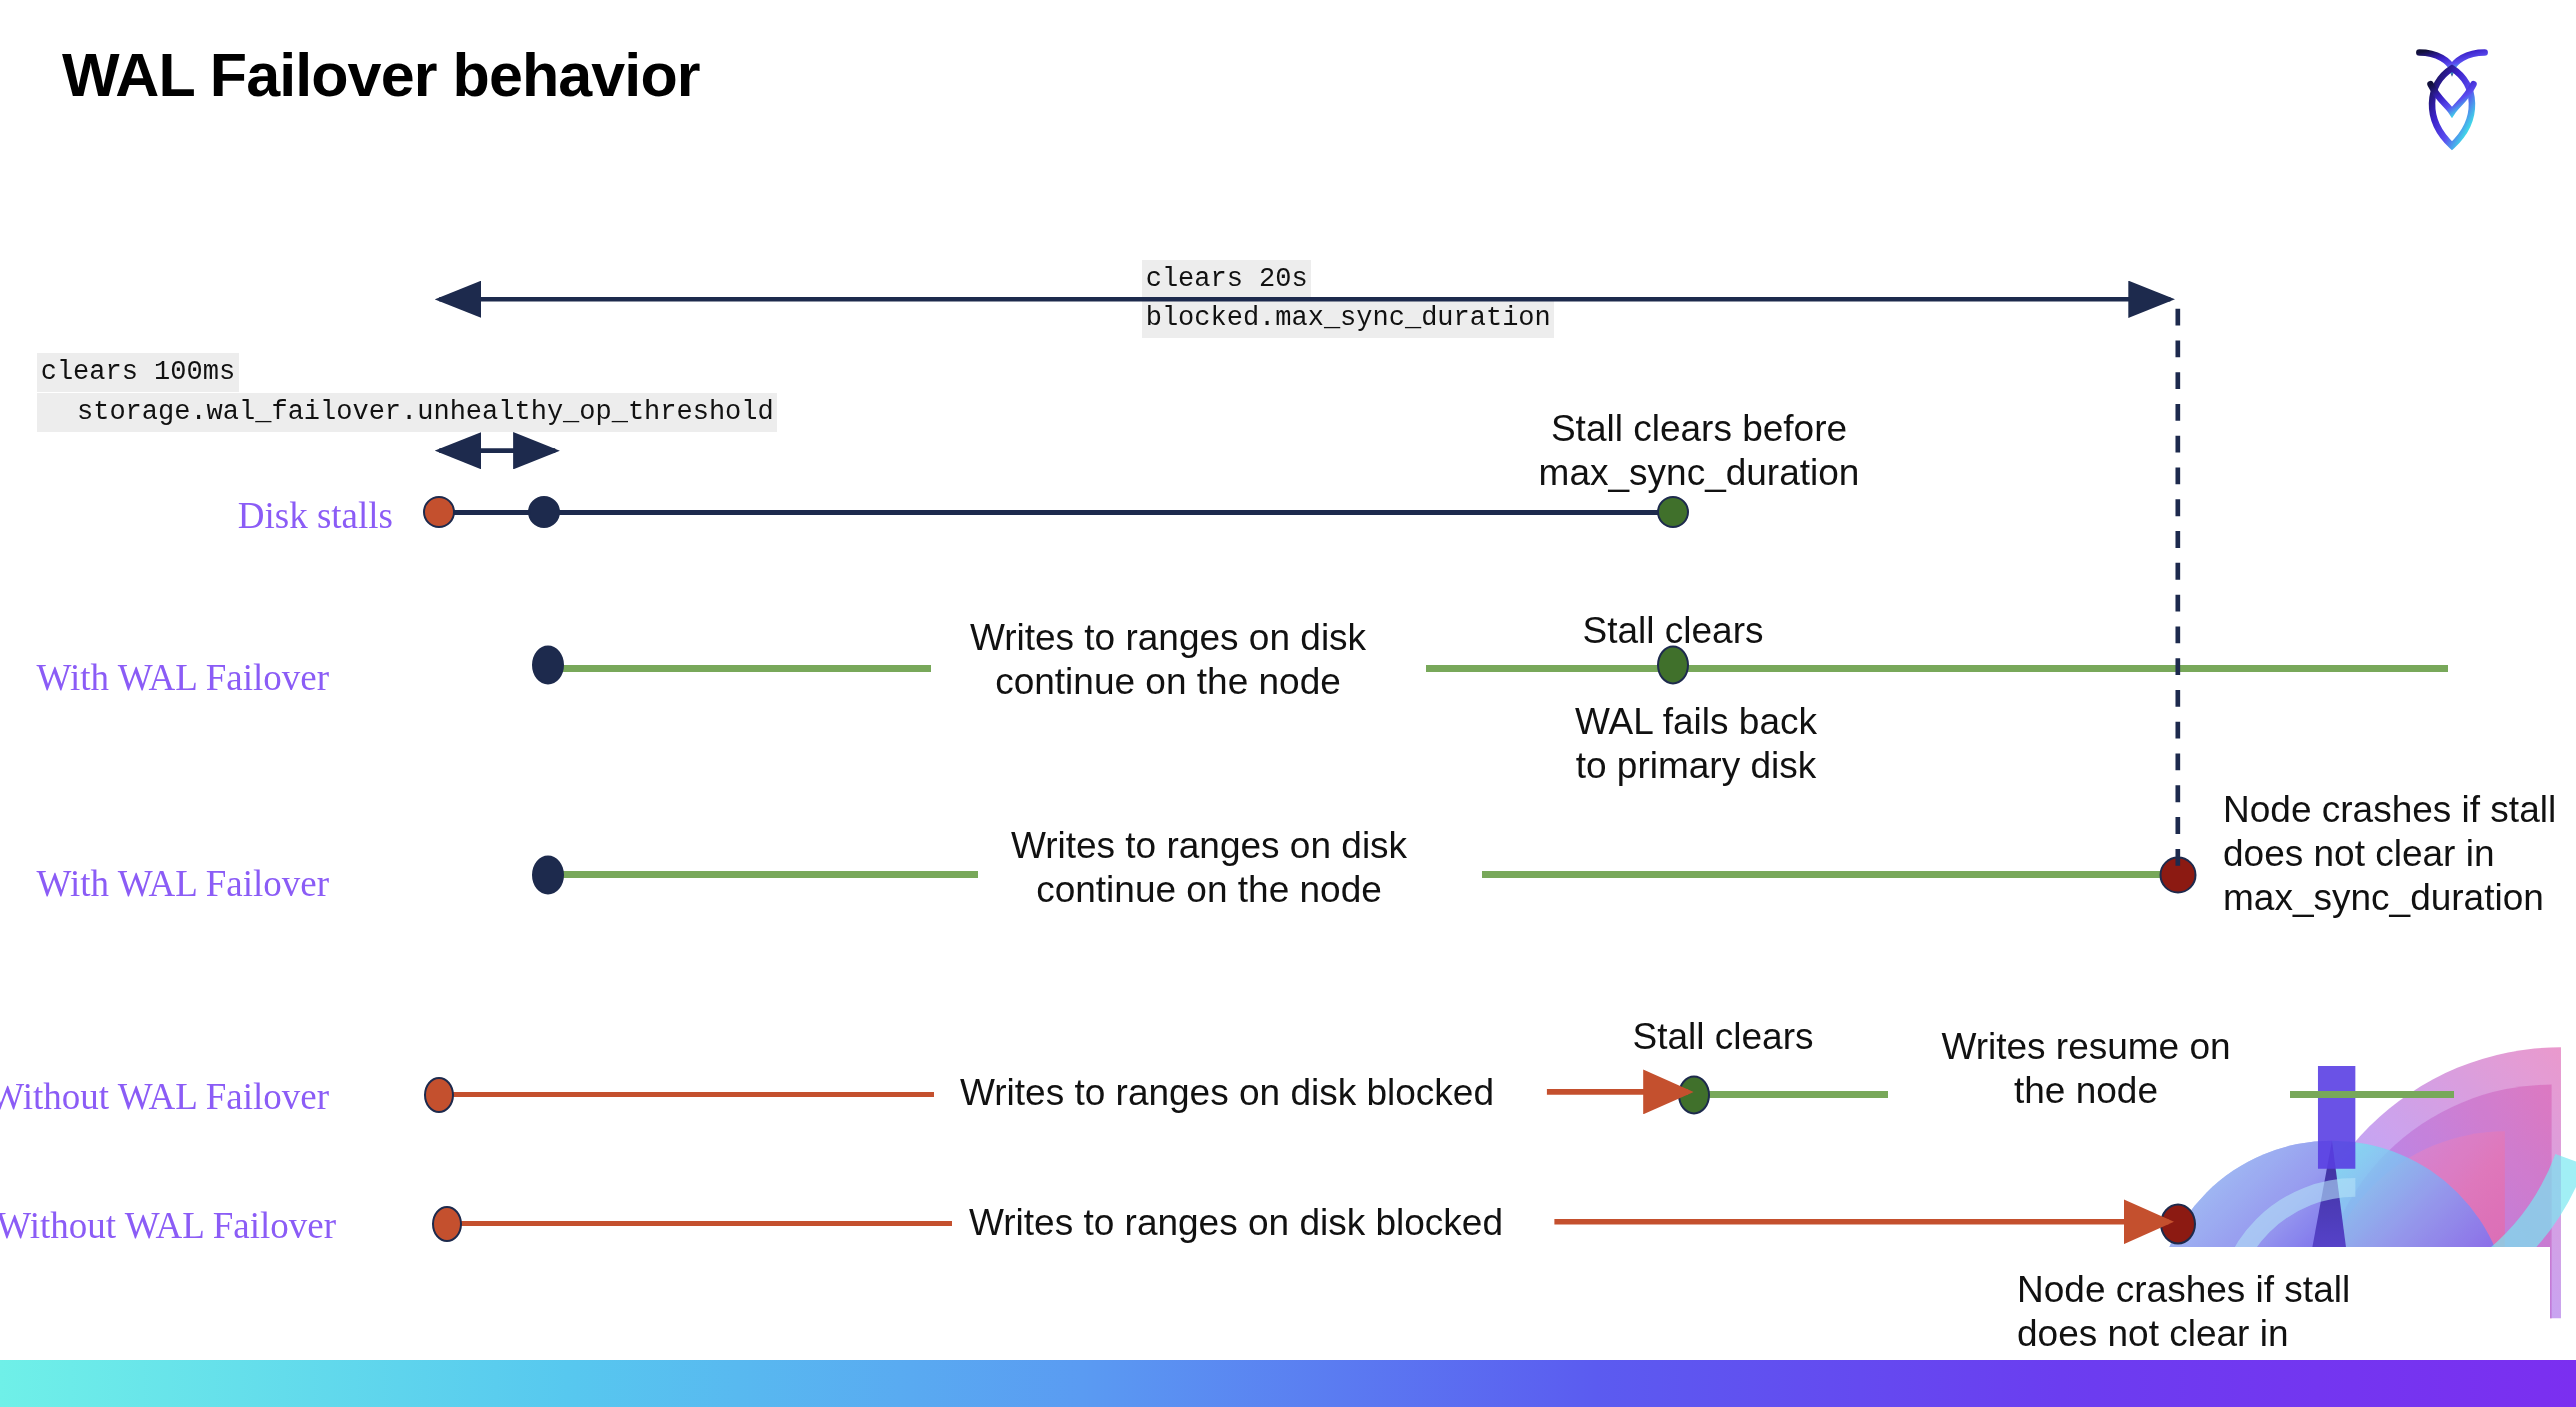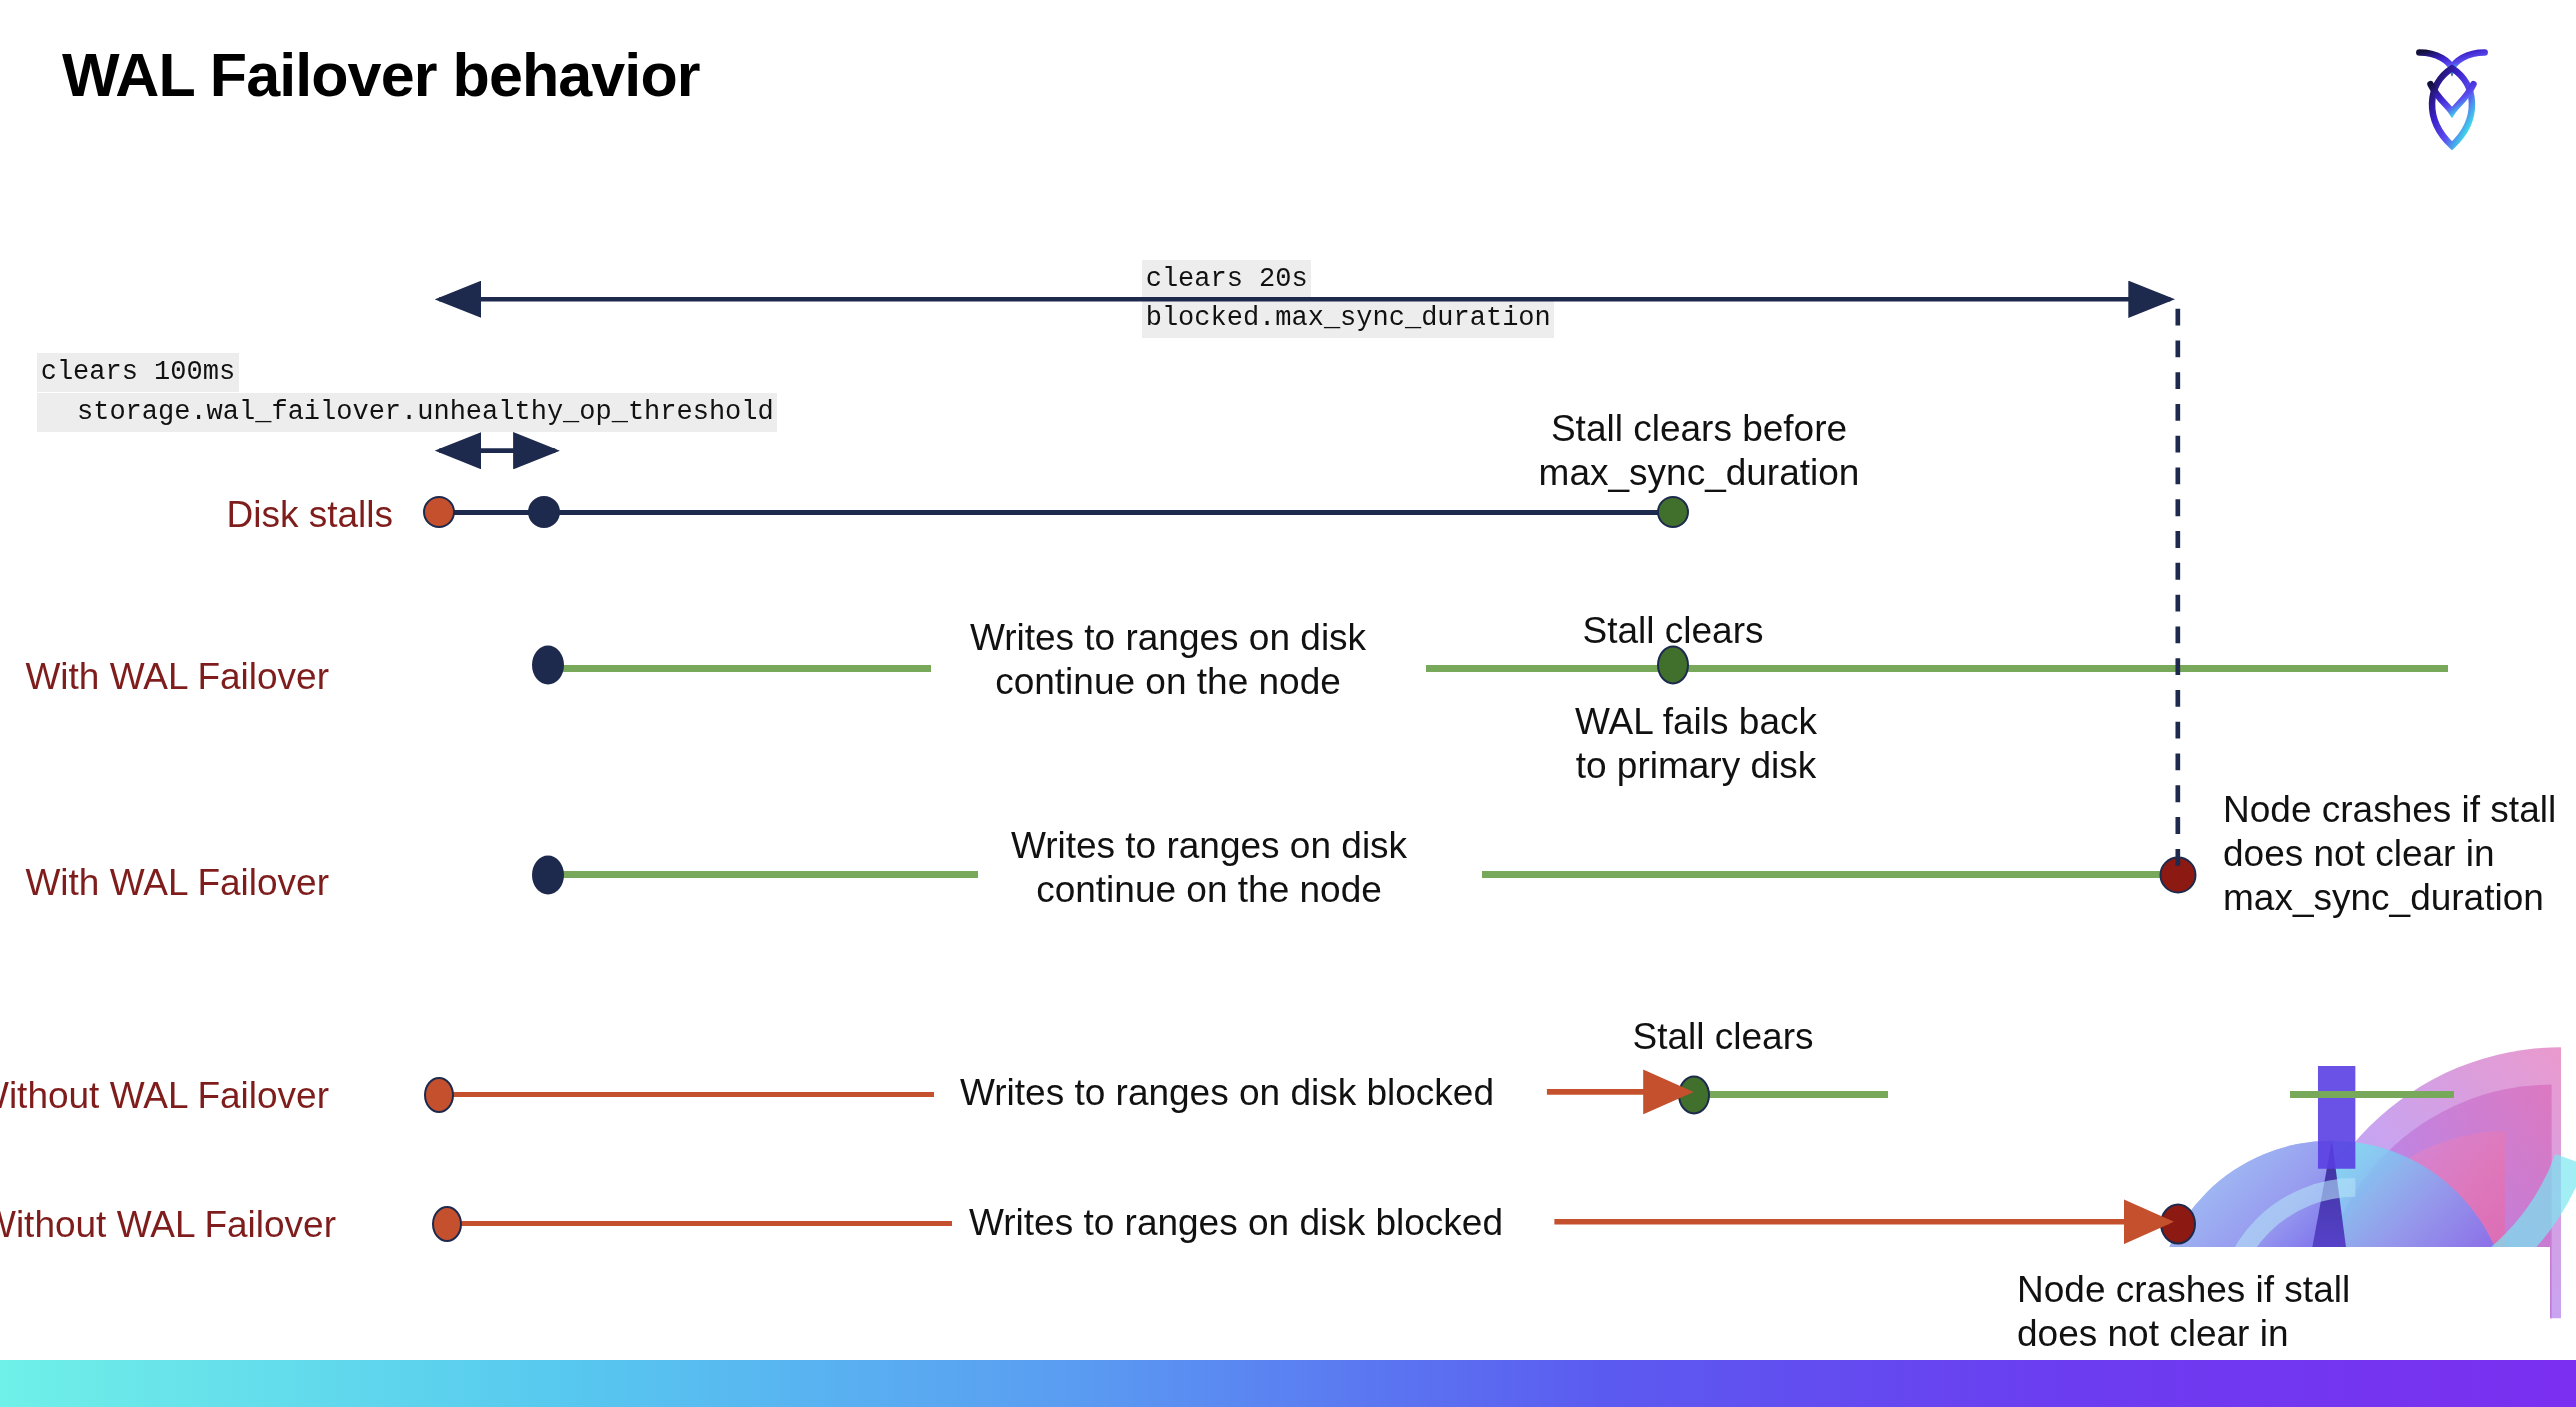--- a/index.html
+++ b/index.html
@@ -34,22 +34,22 @@
   .mono-chip{
     position:absolute;
     font-family:"Liberation Mono", monospace;
     font-size:27px;line-height:39px;
     background:#ededed;color:#111;
     padding:0 3.7px;white-space:nowrap;
   }
 
   
   .row-label{
-    position:absolute;font-size:37px;color:#7f1d1d;white-space:nowrap;
-    font-family:Liberation Sans, sans-serif;
+    position:absolute;font-size:37px;color:#8b5cf6;white-space:nowrap;
+    font-family:Liberation Serif, serif;
   }
   .row-label.right{transform:translateX(-100%);}
 
   
   .note{
     position:absolute;font-size:37px;line-height:44px;color:#111;
     text-align:center;white-space:pre-line;
     font-family:"Liberation Sans", sans-serif;
   }
   .note.ctr{transform:translateX(-50%);}
@@ -193,20 +193,22 @@
 
   <div class="row-label right" style="left:329px;top:1075px;">Without WAL Failover</div>
   <div class="seg orange" style="left:439px;top:1092px;width:495px;"></div>
   <div class="seg green" style="left:1701px;top:1091px;width:187px;"></div>
   <div class="seg green" style="left:2290px;top:1091px;width:164px;"></div>
   <div class="dot orange" style="left:439px;top:1095px;width:30px;height:36px;"></div>
   <div class="dot green" style="left:1694px;top:1095px;width:32px;height:39px;"></div>
 
   <div class="note ctr" style="left:1227px;top:1071px;width:580px;">Writes to ranges on disk  blocked</div>
   <div class="note ctr" style="left:1723px;top:1015px;width:355px;">Stall clears</div>
+  <div class="note ctr" style="left:2086px;top:1025px;width:393px;">Writes resume on
+the node</div>
 
   <div class="row-label right" style="left:336px;top:1204px;">Without WAL Failover</div>
   <div class="seg orange" style="left:447px;top:1221px;width:505px;"></div>
   <div class="dot orange" style="left:447px;top:1224px;width:30px;height:36px;"></div>
   <div class="dot darkred" style="left:2178px;top:1224px;width:36px;height:41px;"></div>
 
   <div class="note ctr" style="left:1236px;top:1201px;width:580px;">Writes to ranges on disk  blocked</div>
 
   <div id="crash-callout-box">
     <div class="note" style="padding:20.6px 0 0 28px;width:523px;">Node crashes if stall

